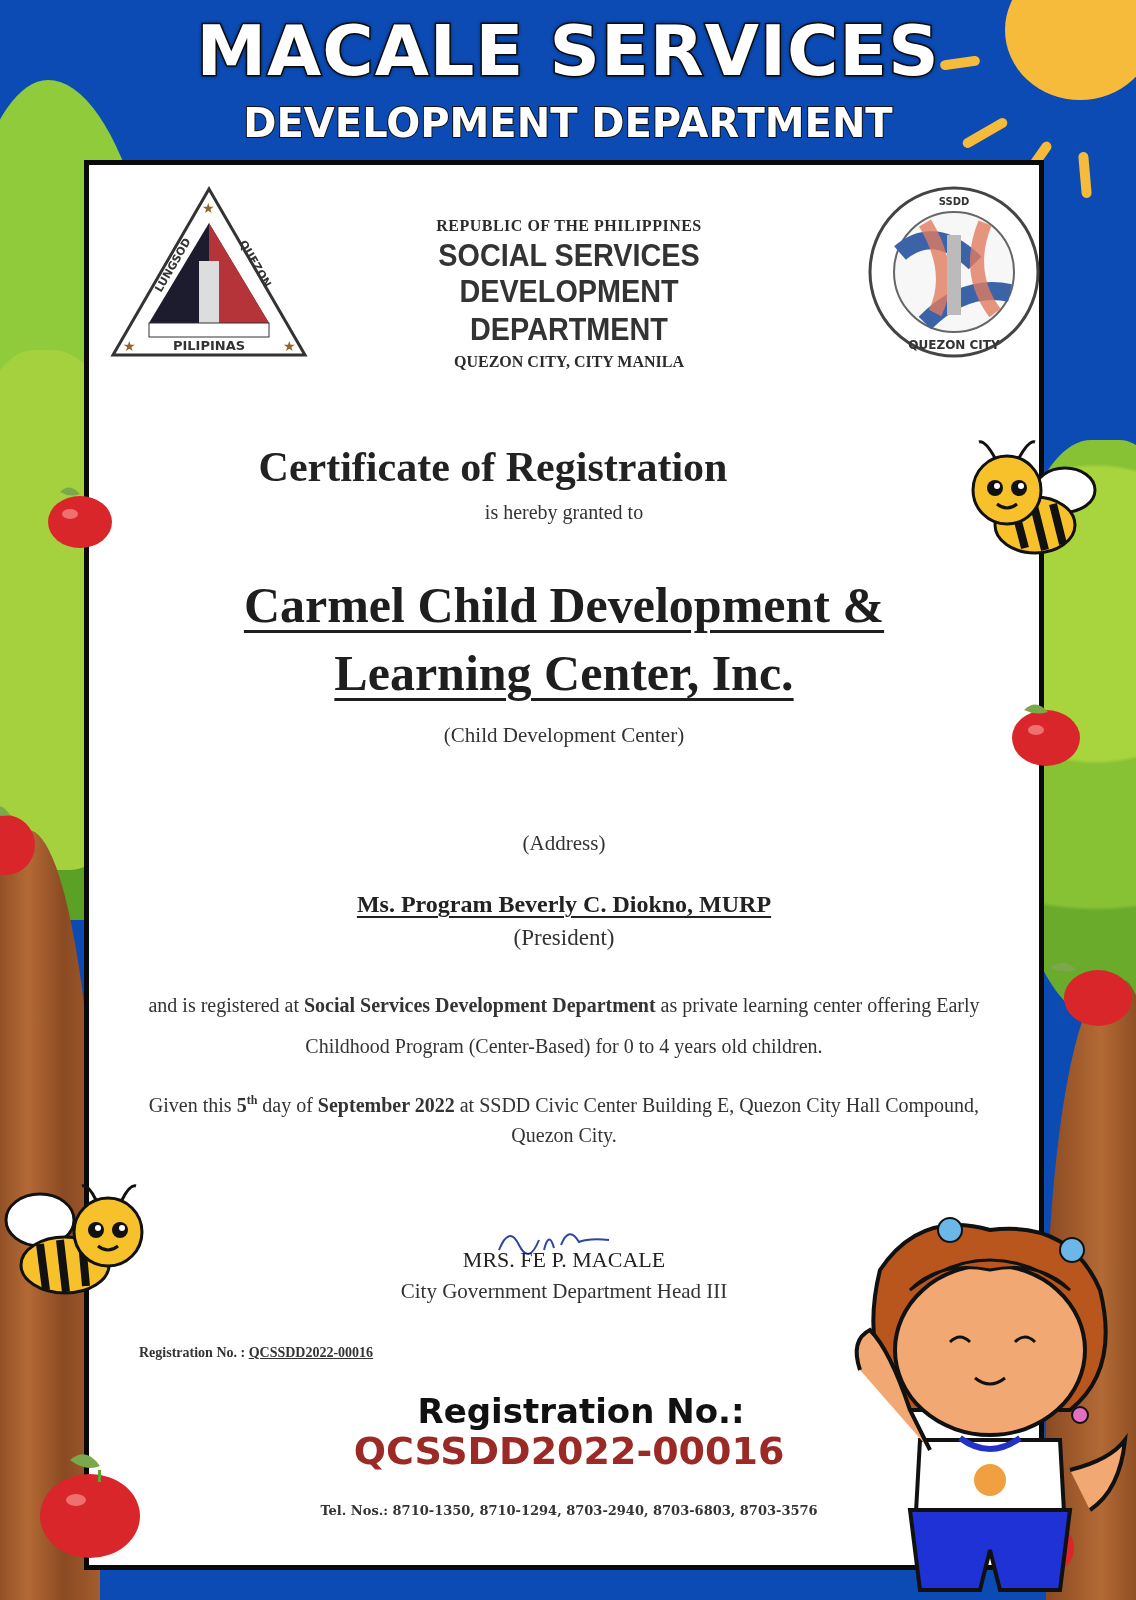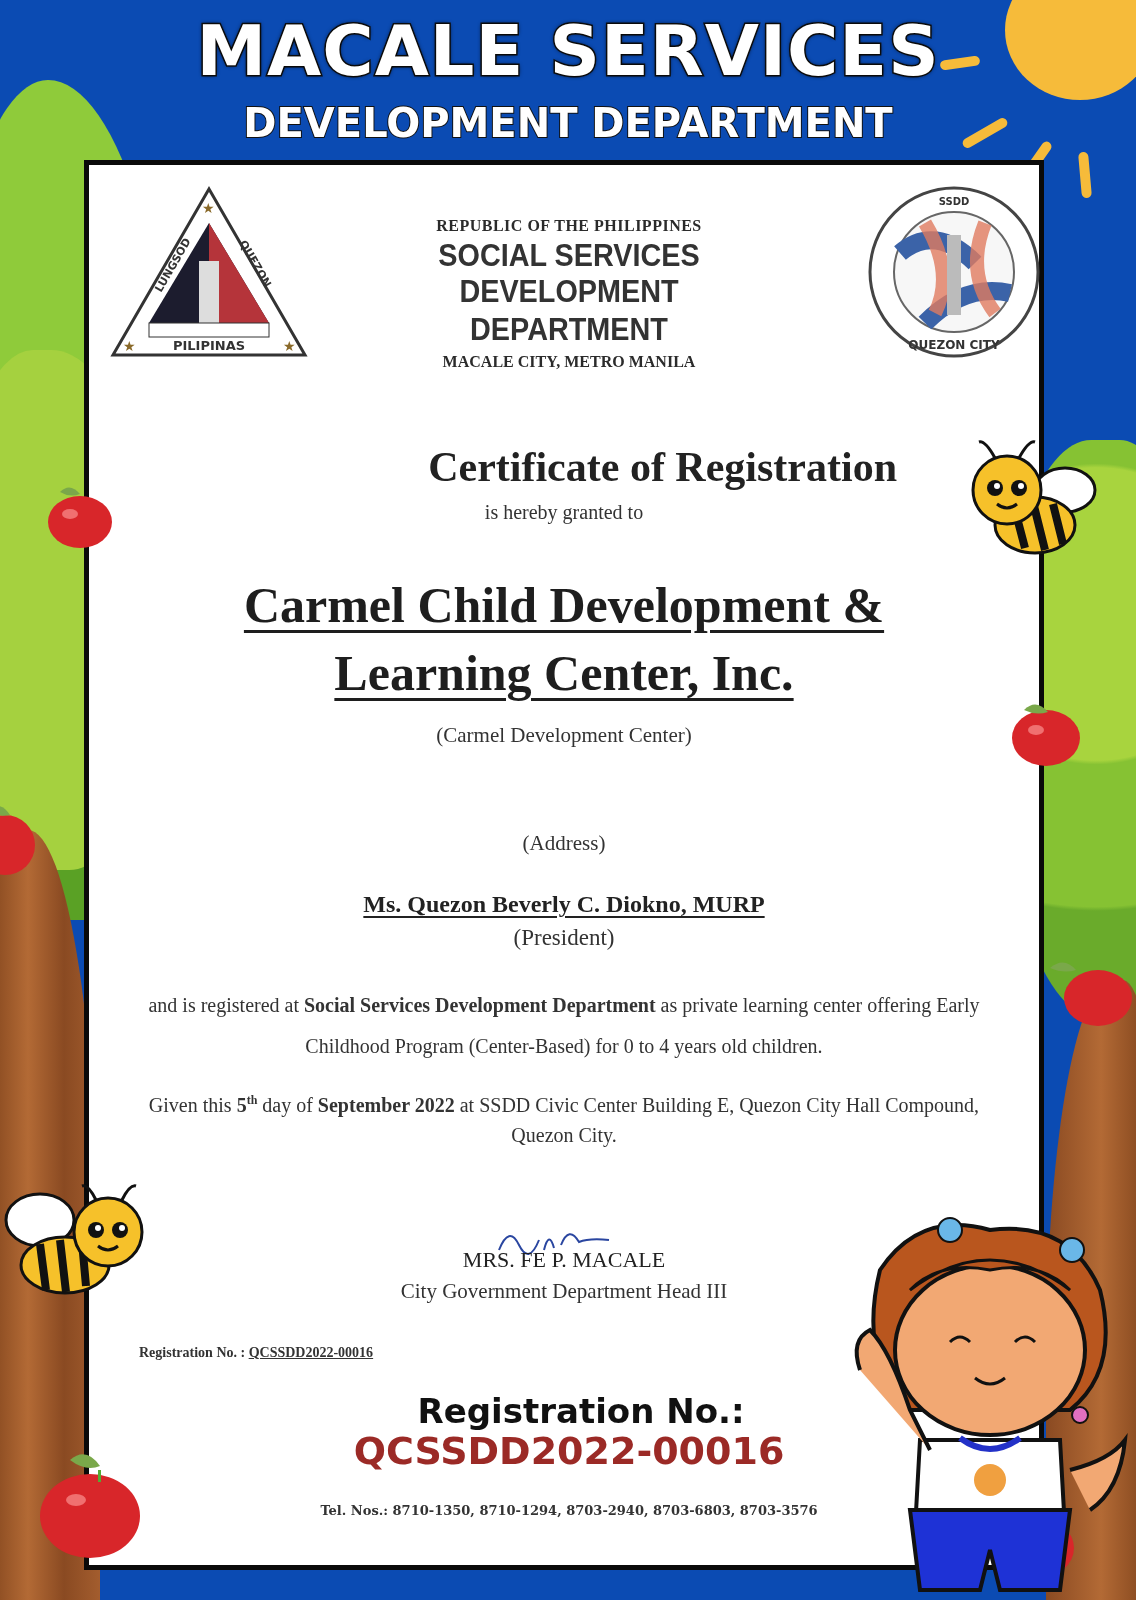--- a/index.html
+++ b/index.html
@@ -63,21 +63,21 @@
     position: absolute; left: 84px; top: 160px; width: 960px; height: 1410px;
     background: #ffffff; border: 5px solid #0a0a0a; box-sizing: border-box;
   }
   .seal-left { position: absolute; left: 20px; top: 18px; width: 200px; height: 180px; }
   .seal-right { position: absolute; left: 776px; top: 18px; width: 178px; height: 178px; }
   .letterhead { position: absolute; left: 210px; top: 52px; width: 540px; text-align: center; color: #2b2b2b; }
   .lh-republic { font-family: "Liberation Serif", serif; font-weight: bold; font-size: 16px; letter-spacing: 0.5px; }
   .lh-dept { font-family: "Liberation Sans", sans-serif; font-weight: bold; font-size: 32px; line-height: 36px; transform: scaleX(0.9); margin-top: 2px; color: #333; }
   .lh-city { font-family: "Liberation Serif", serif; font-weight: bold; font-size: 16px; margin-top: 6px; }
 
-  .cert-title { position: absolute; left: 0; width: 808px; top: 278px; text-align: right;
+  .cert-title { position: absolute; left: 0; width: 808px; top: 278px; text-align: center;
     font-weight: bold; font-size: 42px; color: #222; }
   .granted { position: absolute; left: 0; width: 950px; top: 336px; text-align: center; font-size: 20px; color: #333; }
   .org-name { position: absolute; left: 0; width: 950px; top: 406px; text-align: center;
     font-weight: bold; font-size: 50px; line-height: 68px; color: #1e1e1e; }
   .org-name span { text-decoration: underline; text-decoration-thickness: 3px; text-underline-offset: 8px; }
   .org-type { position: absolute; left: 0; width: 950px; top: 558px; text-align: center; font-size: 21px; color: #333; }
   .address { position: absolute; left: 0; width: 950px; top: 632px; text-align: center;
     font-weight: bold; font-size: 24px; color: #222; }
   .address span, .president span { text-decoration: underline; text-decoration-thickness: 2px; text-underline-offset: 4px; }
   .address-label { position: absolute; left: 0; width: 950px; top: 666px; text-align: center; font-size: 21px; color: #333; }
@@ -137,21 +137,21 @@
     <text x="130" y="60" font-size="11" font-family="DejaVu Sans, sans-serif" font-weight="bold" fill="#333" transform="rotate(60 130 60)">QUEZON</text>
     <text x="14" y="168" font-size="14" fill="#8a6a2a">★</text>
     <text x="174" y="168" font-size="14" fill="#8a6a2a">★</text>
     <text x="93" y="30" font-size="14" fill="#8a6a2a">★</text>
   </svg>
 
   <div class="letterhead">
     <div class="lh-republic">REPUBLIC OF THE PHILIPPINES</div>
     <div class="lh-dept">SOCIAL SERVICES DEVELOPMENT</div>
     <div class="lh-dept">DEPARTMENT</div>
-    <div class="lh-city">MACALE CITY, METRO MANILA</div>
+    <div class="lh-city">QUEZON CITY, CITY MANILA</div>
   </div>
 
   <svg class="seal-right" viewBox="0 0 178 178">
     <circle cx="89" cy="89" r="84" fill="#fff" stroke="#444" stroke-width="3"></circle>
     <circle cx="89" cy="89" r="60" fill="#f7f7f7" stroke="#666" stroke-width="2"></circle>
     <path d="M35 70 Q70 40 110 80" stroke="#3b63a8" stroke-width="18" fill="none"></path>
     <path d="M60 140 Q100 100 145 110" stroke="#3b63a8" stroke-width="18" fill="none"></path>
     <path d="M60 40 Q90 90 70 130" stroke="#e07a5f" stroke-width="14" fill="none" opacity="0.8"></path>
     <path d="M120 40 Q100 90 130 130" stroke="#e07a5f" stroke-width="14" fill="none" opacity="0.8"></path>
     <rect x="82" y="52" width="14" height="80" fill="#bbb"></rect>
@@ -159,25 +159,25 @@
     <text x="89" y="22" font-size="10" text-anchor="middle" font-family="DejaVu Sans, sans-serif" font-weight="bold" fill="#333">SSDD</text>
   </svg>
 
   <div class="cert-title">Certificate of Registration</div>
   <div class="granted">is hereby granted to</div>
 
   <div class="org-name">
     <span>Carmel Child Development &amp;</span><br>
     <span>Learning Center, Inc.</span>
   </div>
-  <div class="org-type">(Carmel Development Center)</div>
+  <div class="org-type">(Child Development Center)</div>
 
   <div class="address-label">(Address)</div>
 
-  <div class="president"><span>Ms. Quezon Beverly C. Diokno, MURP</span></div>
+  <div class="president"><span>Ms. Program Beverly C. Diokno, MURP</span></div>
   <div class="president-label">(President)</div>
 
   <div class="statement">
     <span>and is registered at </span><b>Social Services Development Department</b><span> as private learning center offering Early Childhood Program (Center-Based) for 0 to 4 years old children.</span>
   </div>
 
   <div class="given">
     <span>Given this </span><b>5</b><sup><b>th</b></sup><span> day of </span><b>September 2022</b><span> at SSDD Civic Center Building E, Quezon City Hall Compound, Quezon City.</span>
   </div>
 

